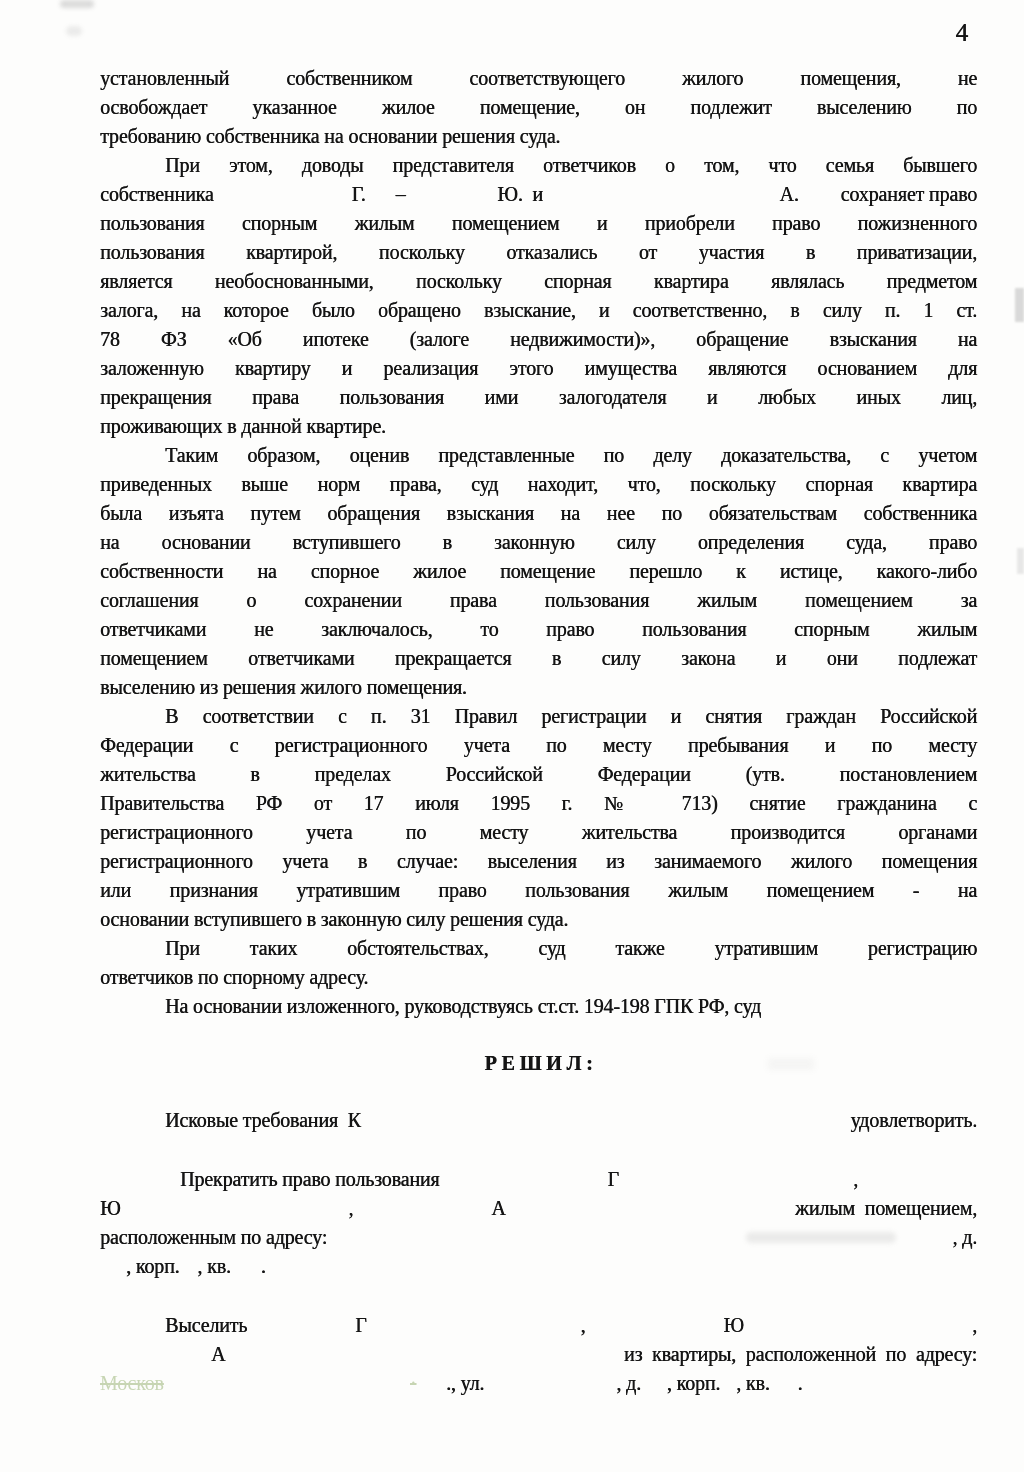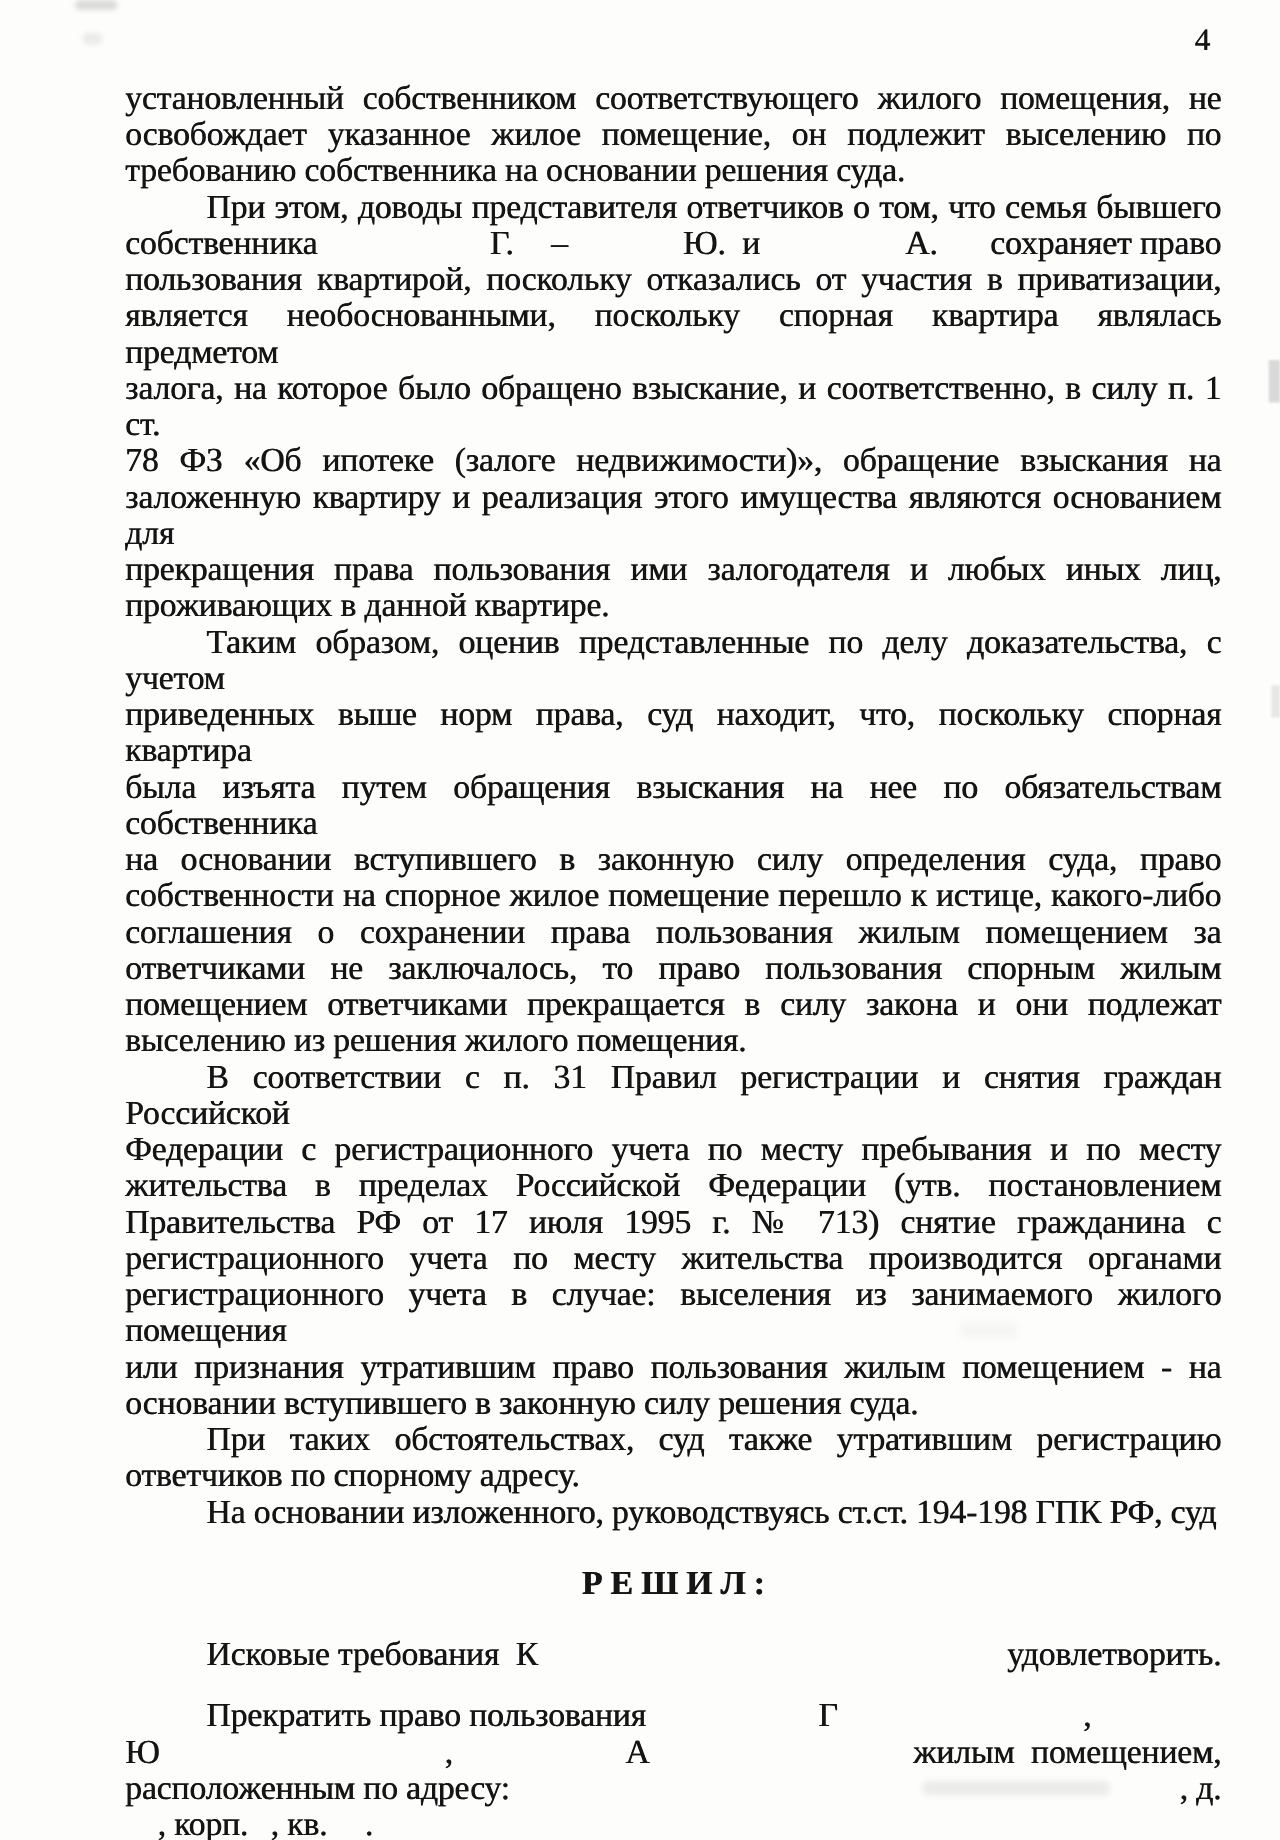--- a/index.html
+++ b/index.html
@@ -13,21 +13,21 @@
   }
   .page-number{
     position:absolute;top:18px;right:56px;
     font-size:25px;line-height:29px;
     text-shadow:0.4px 0 0 currentColor;
   }
   .content{
     position:absolute;left:100px;top:64px;width:877px;
   }
   .line{
-    font-size:27px;line-height:29px;min-height:29px;
+    font-size:20px;line-height:29px;min-height:29px;
     letter-spacing:-0.15px;
     text-shadow:0.45px 0 0 currentColor;
   }
   .stretch{text-align:justify;text-align-last:justify;text-justify:inter-word;}
   .indent{text-indent:65px;font-family:Liberation Serif, serif;}
   .center{text-align-last:center;}
   .bold{font-weight:700;}
   .runs{display:flex;align-items:flex-start;}
   .run{white-space:pre;flex:0 0 auto;}
   .gap{flex:0 1 auto;}
@@ -73,20 +73,21 @@
           <span class="run">Г.</span>
           <span class="gap" style="width: 30px;"></span>
           <span class="run">–</span>
           <span class="gap" style="width: 92px;"></span>
           <span class="run">Ю.  и</span>
           <span class="gflex"></span>
           <span class="run">А.</span>
           <span class="gap" style="width: 42px;"></span>
           <span class="run">сохраняет право</span>
         </div>
+        <div class="line stretch">пользования спорным жилым помещением и приобрели право пожизненного</div>
         <div class="line stretch">пользования квартирой, поскольку отказались от участия в приватизации,</div>
         <div class="line stretch">является необоснованными, поскольку спорная квартира являлась предметом</div>
         <div class="line stretch">залога, на которое было обращено взыскание, и соответственно, в силу п. 1 ст.</div>
         <div class="line stretch">78 ФЗ «Об ипотеке (залоге недвижимости)», обращение взыскания на</div>
         <div class="line stretch">заложенную квартиру и реализация этого имущества являются основанием для</div>
         <div class="line stretch">прекращения права пользования ими залогодателя и любых иных лиц,</div>
         <div class="line">проживающих в данной квартире.</div>
         <div class="line stretch indent">Таким образом, оценив представленные по делу доказательства, с учетом</div>
         <div class="line stretch">приведенных выше норм права, суд находит, что, поскольку спорная квартира</div>
         <div class="line stretch">была изъята путем обращения взыскания на нее по обязательствам собственника</div>
@@ -109,21 +110,21 @@
         <div class="line indent">На основании изложенного, руководствуясь ст.ст. 194-198 ГПК РФ,  суд</div>
       </div>
     <div id="resolution-lines">
         <div class="line center bold" style="margin-top: 28px;">Р Е Ш И Л :</div>
         <div class="line runs" style="margin-top: 28px;">
           <span class="gap" style="width: 65px;"></span>
           <span class="run">Исковые требования  К</span>
           <span class="gflex"></span>
           <span class="run">удовлетворить.</span>
         </div>
-        <div class="line runs" style="margin-top: 20px;">
+        <div class="line runs" style="margin-top: 30px; gap: 15px;">
           <span class="gap" style="width: 65px;"></span>
           <span class="run">Прекратить право пользования</span>
           <span class="gap" style="width: 138px;"></span>
           <span class="run">Г</span>
           <span class="gflex"></span>
           <span class="run">,</span>
           <span class="gap" style="width: 104px;"></span>
         </div>
         <div class="line runs">
           <span class="run">Ю</span>

